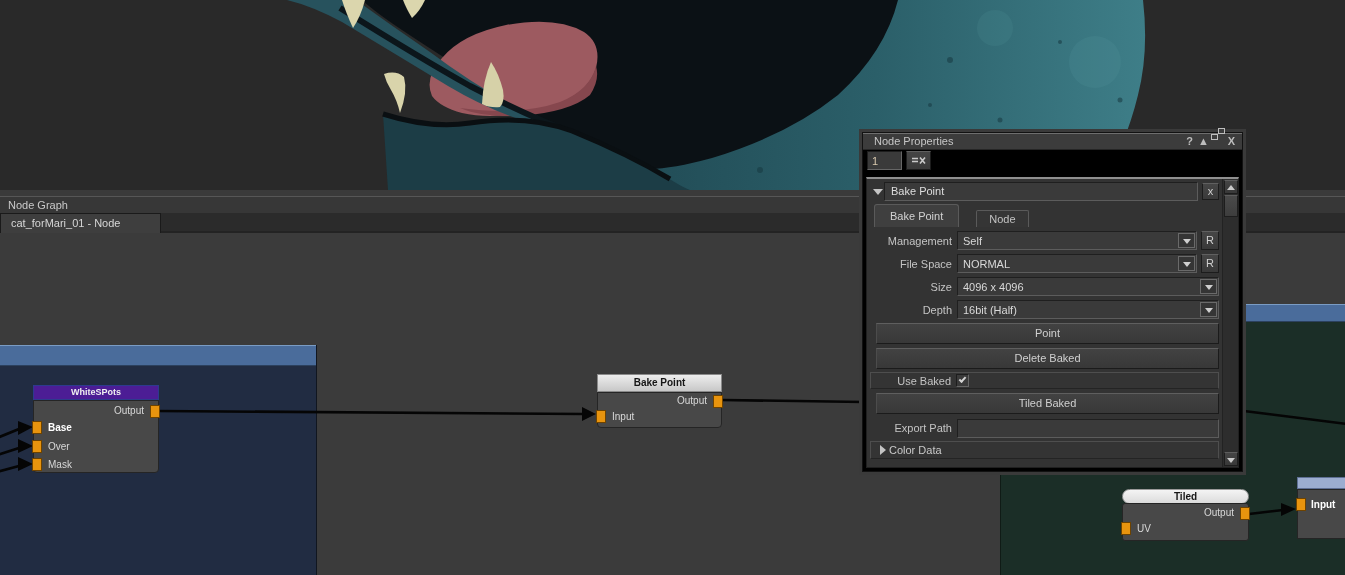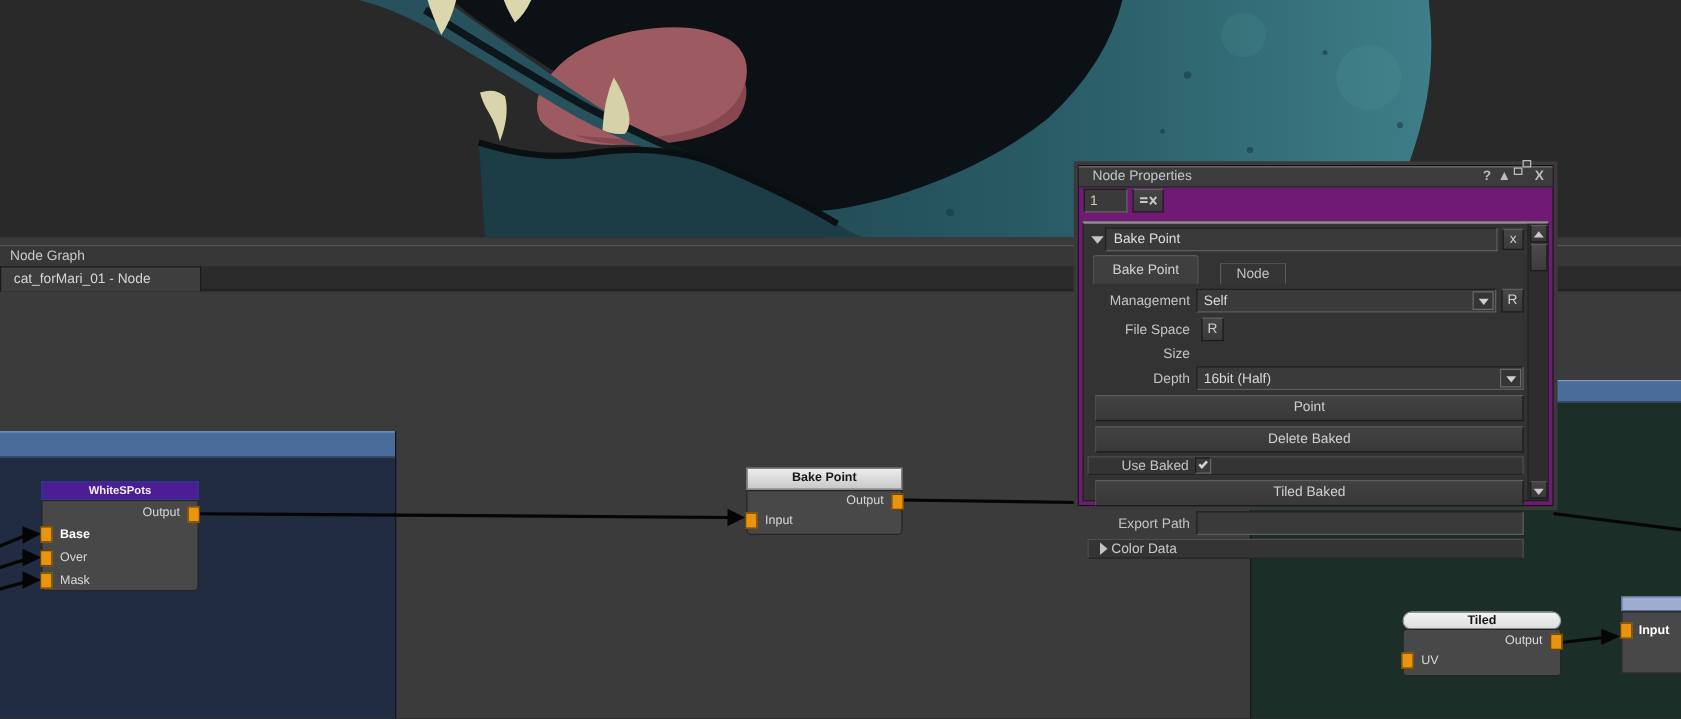--- a/index.html
+++ b/index.html
@@ -60,21 +60,21 @@
   .n-tiled { left:1122px; top:489px; width:127px; }
   .n-tiled .nhead { height:15px; background:linear-gradient(#f4f4f4,#dcdcdc); border:1px solid #9a9a9a;
     border-radius:8px; color:#161616; font-size:10px; font-weight:bold; line-height:13px; }
   .n-tiled .nbody { height:38px; margin-top:-1px; border-radius:3px; }
 
   .n-right { left:1297px; top:477px; width:60px; }
   .n-right .nhead { height:12px; background:#9cadd0; border:1px solid #5e6f94; }
   .n-right .nbody { height:50px; border-radius:0; }
 
   
-  .panel { left:862px; top:132px; width:381px; height:273px; background:#701a75;
+  .panel { left:862px; top:132px; width:381px; height:340px; background:#000000;
     border:1px solid #121212; outline:3px solid #3a3a3a; z-index:10;padding-left:24px; }
   .p-titlebar { position:absolute; left:0; top:0; width:100%; height:17px; background:#3c3c3c;
     border-top:1px solid #6e6e6e; border-bottom:1px solid #262626; line-height:15px;
     padding-left:11px; color:#c6c6c6; }
   .winbtns { position:absolute; right:4px; top:1px; height:15px; display:flex; gap:1px; }
   .winbtn { width:13px; height:14px; text-align:center; line-height:14px; font-size:11px;
     font-weight:bold; color:#bdbdbd; cursor:default; }
   .float-ic { position:relative; width:10px; height:9px; margin:3px auto 0; }
   .float-ic b { position:absolute; width:7px; height:6px; border:1.5px solid #bdbdbd; }
   .float-ic b:first-child { right:0; top:0; }
@@ -324,25 +324,37 @@
             <span class="dd-val">Self</span>
             <span class="dd-arrow">
                 <i></i>
               </span>
           </div>
           <div class="rbtn">R</div>
         </div>
 
         <div class="frow">
           <div class="flabel">File Space</div>
+          <div class="dd">
+            <span class="dd-val">NORMAL</span>
+            <span class="dd-arrow">
+                <i></i>
+              </span>
+          </div>
           <div class="rbtn">R</div>
         </div>
 
         <div class="frow">
           <div class="flabel">Size</div>
+          <div class="dd">
+            <span class="dd-val">4096 x 4096</span>
+            <span class="dd-arrow">
+                <i></i>
+              </span>
+          </div>
         </div>
 
         <div class="frow">
           <div class="flabel">Depth</div>
           <div class="dd">
             <span class="dd-val">16bit (Half)</span>
             <span class="dd-arrow">
                 <i></i>
               </span>
           </div>

